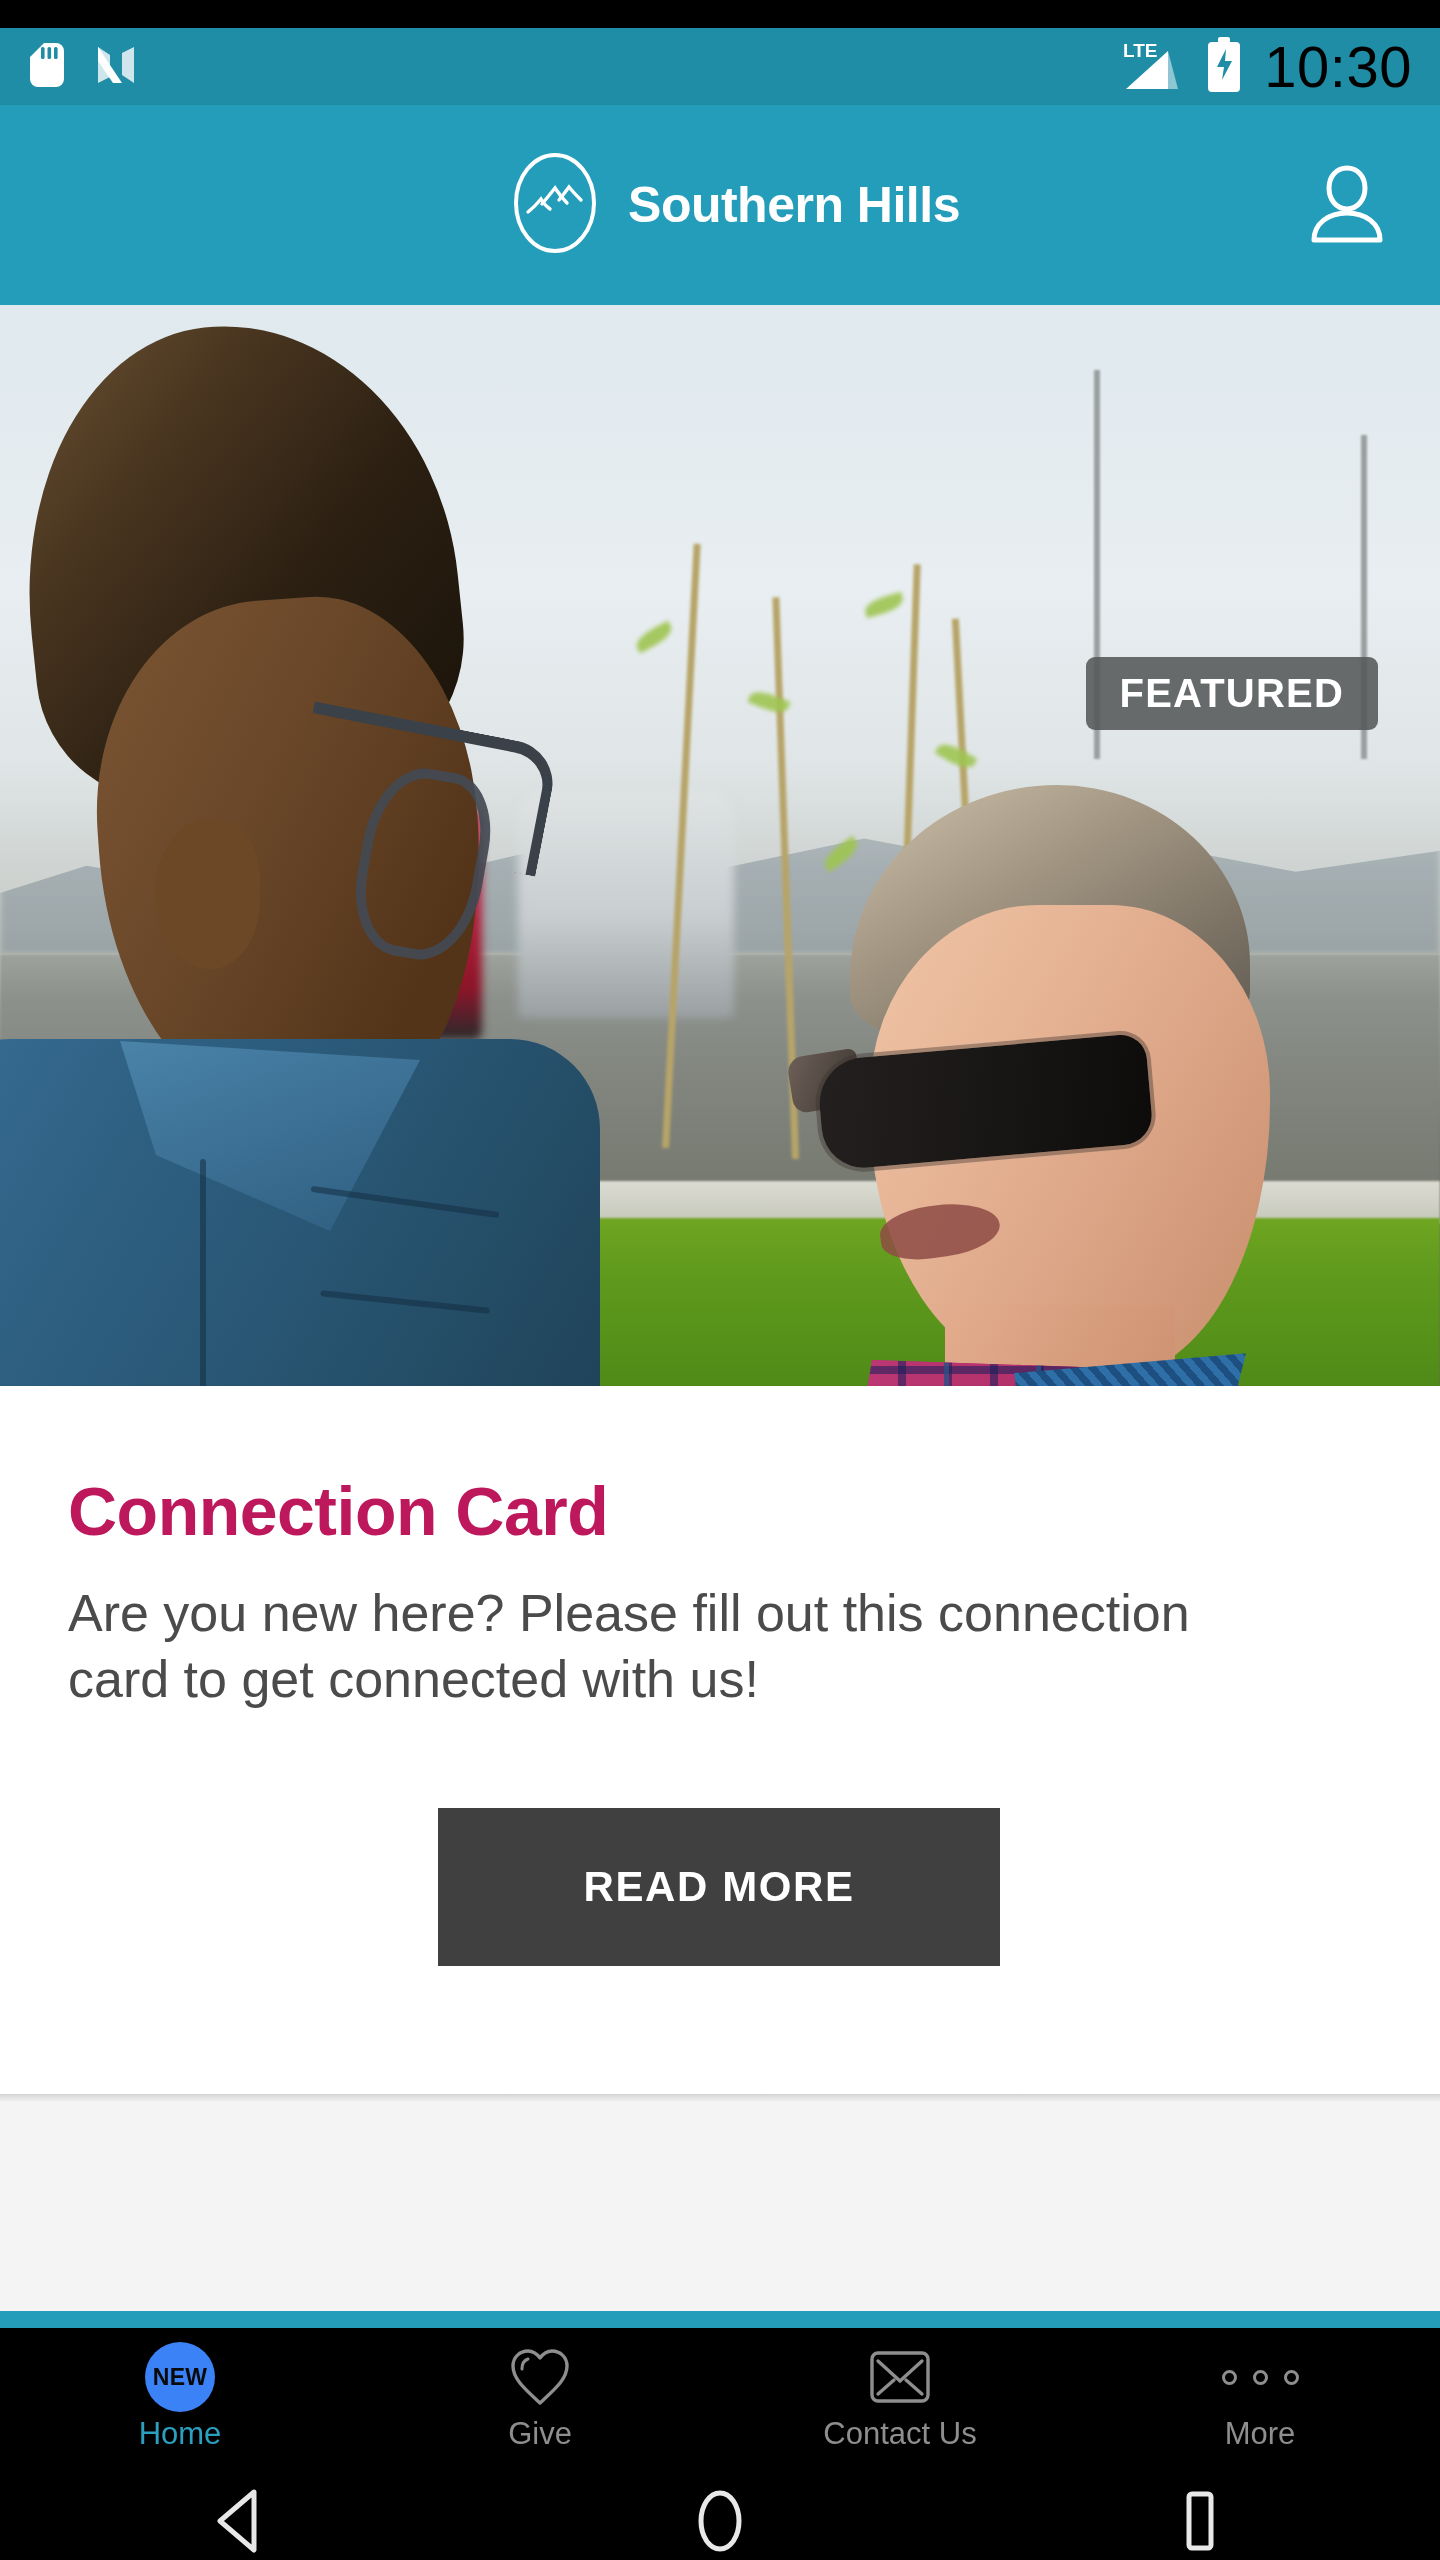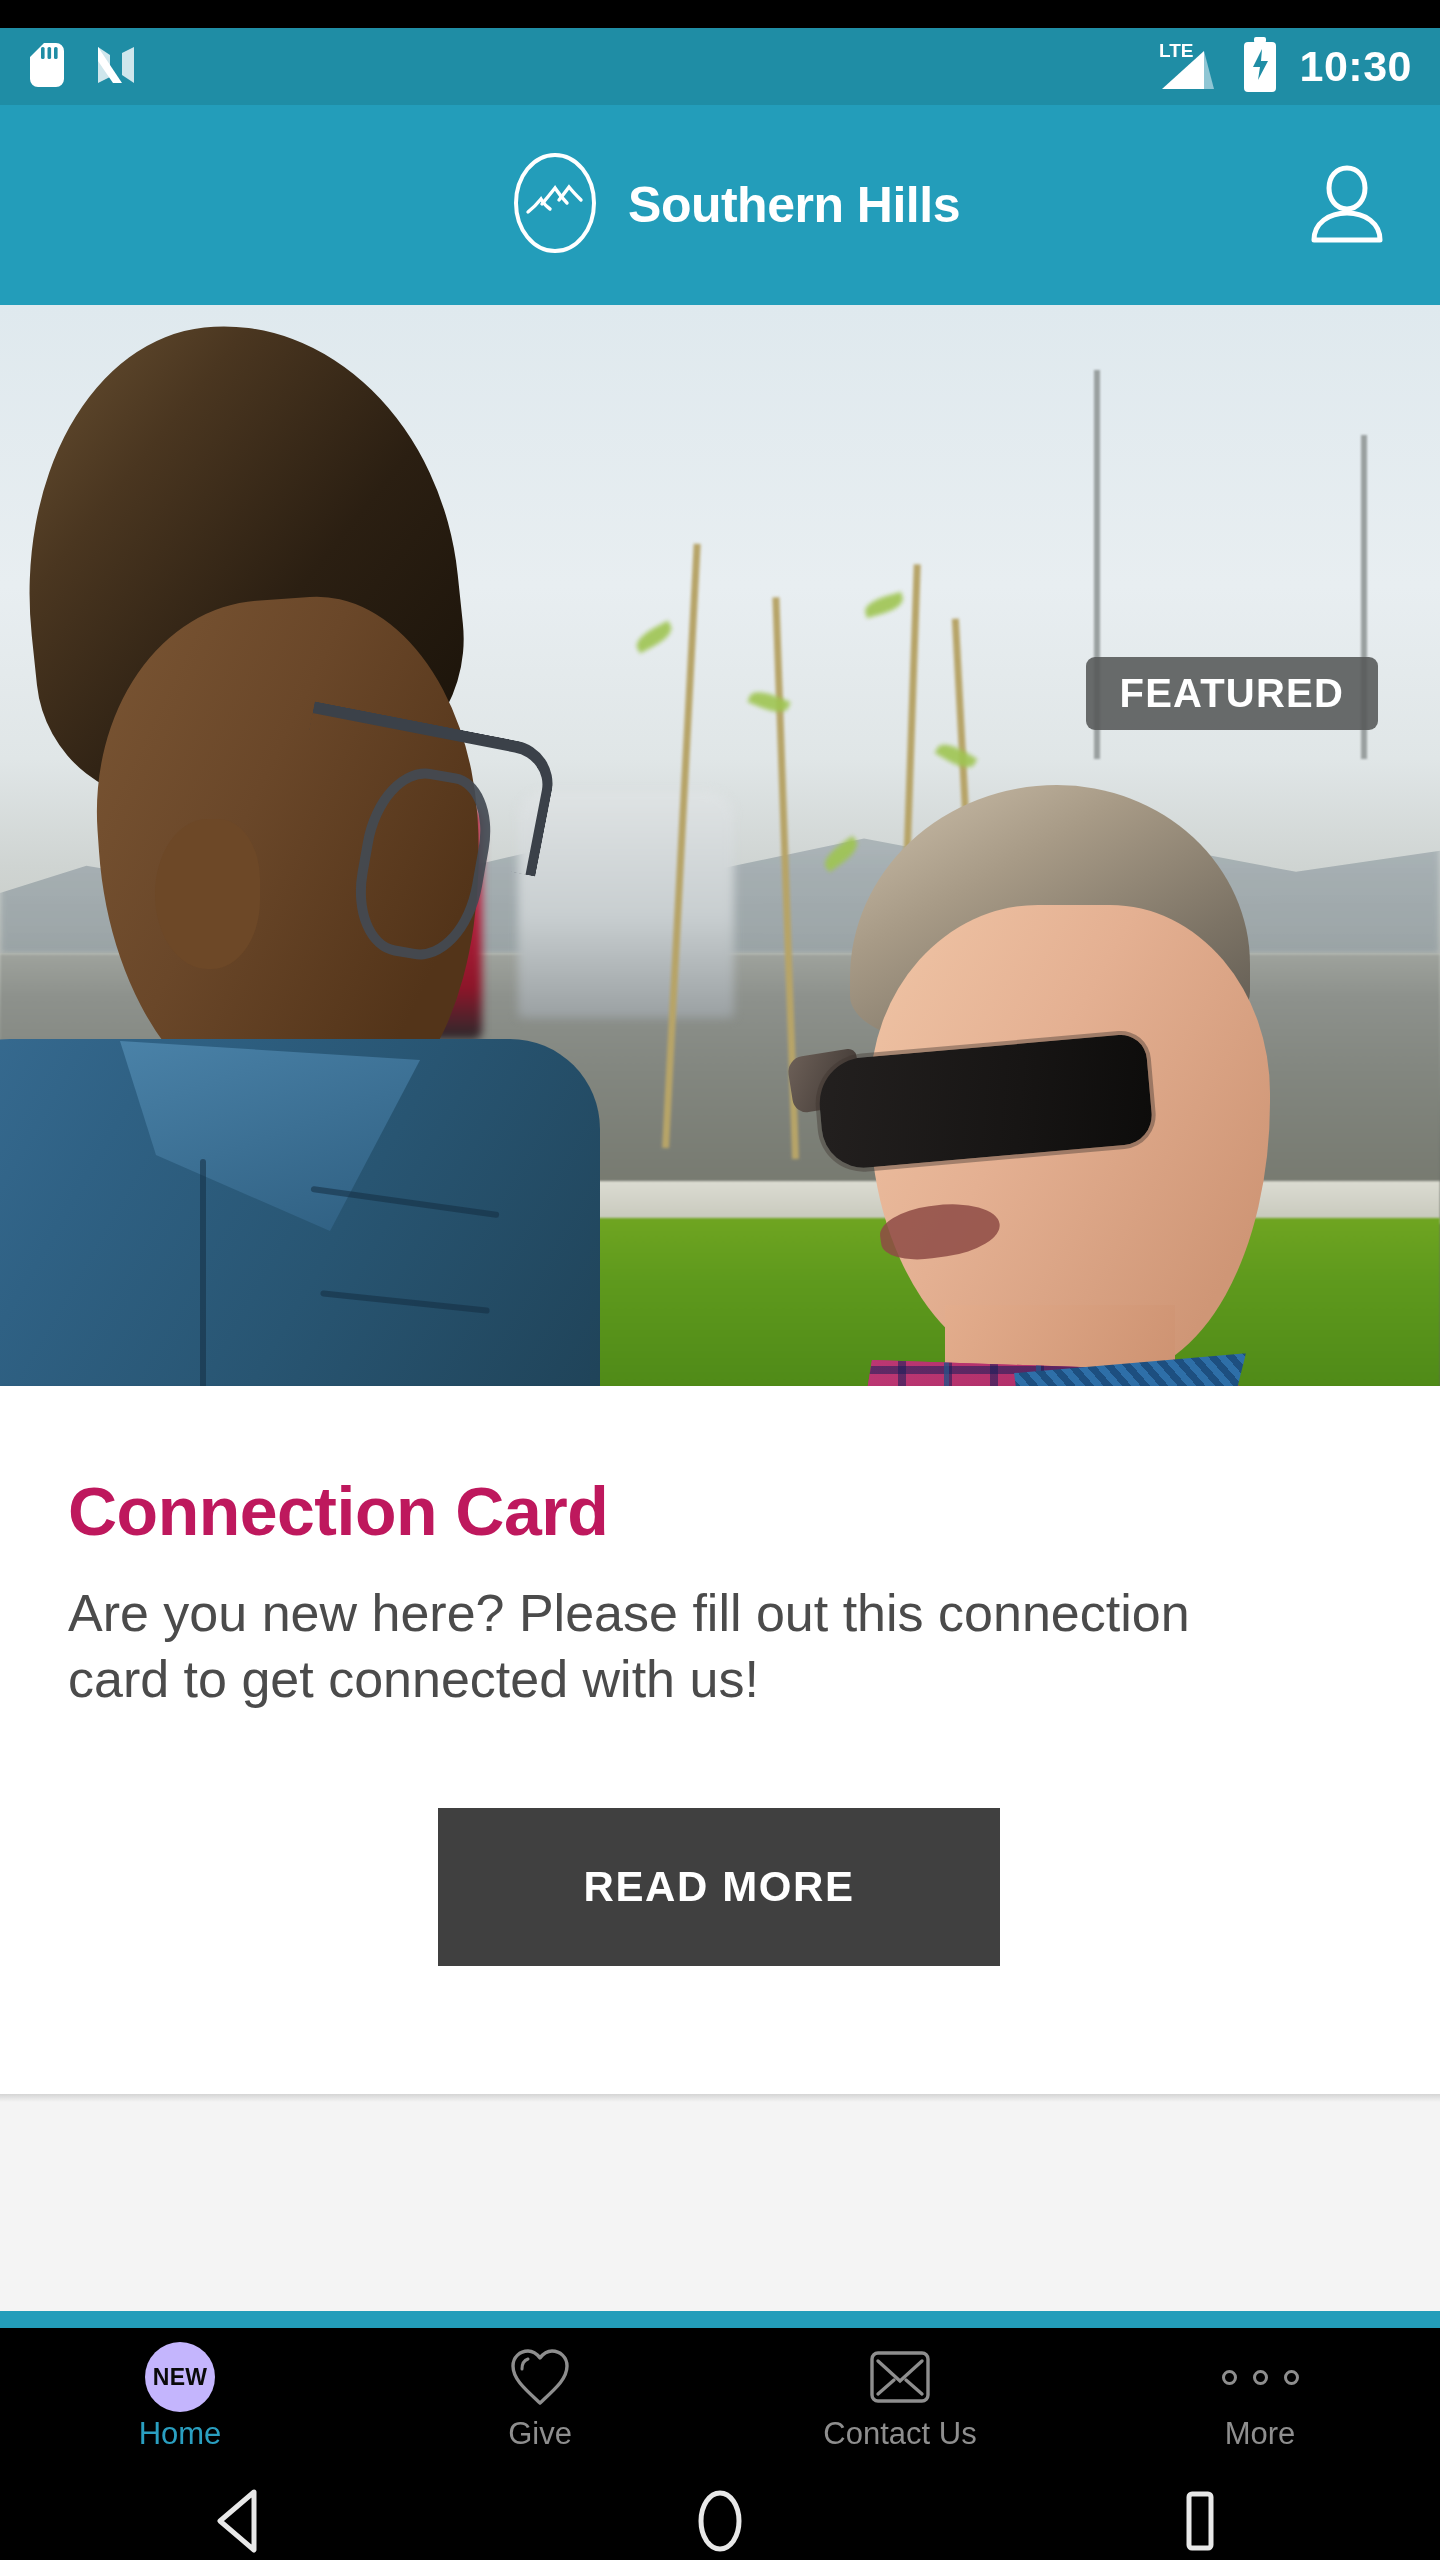--- a/index.html
+++ b/index.html
@@ -12,21 +12,21 @@
   #screen { position:relative; width:1440px; height:2560px; background:#f4f4f4; overflow:hidden;margin-top:28px; }
 
   
   .statusbar{
     position:absolute; top:0; left:0; width:1440px; height:77px;
     background:#1f8da5; display:flex; align-items:center;
     padding:0 28px 0 30px;
   }
   .sb-left{ display:flex; align-items:center; gap:30px; }
   .sb-right{ margin-left:auto; display:flex; align-items:center; gap:22px; }
-  .sb-time{ color:#ffffff; font-size:43px; letter-spacing:.5px; font-weight:700; }
+  .sb-time{ color:#000000; font-size:58px; letter-spacing:.5px; font-weight:400; }
 
   
   .appbar{
     position:absolute; top:77px; left:0; width:1440px; height:200px;
     background:#239dba; display:flex; align-items:center; justify-content:center;padding-left:32px;
   }
   .brand{ display:flex; align-items:center; gap:30px; }
   .brand-title{ color:#fff; font-size:50px; font-weight:700; letter-spacing:-.5px; }
   .profile-btn{
     position:absolute; right:38px; top:50%; transform:translateY(-50%);
@@ -208,21 +208,21 @@
     background:#000; display:flex;
   }
   .tab{
     flex:1; display:flex; flex-direction:column; align-items:center;
     justify-content:flex-start; padding-top:18px; gap:8px; cursor:pointer;
   }
   .tab-icon{ height:62px; display:flex; align-items:center; justify-content:center; }
   .tab-label{ font-size:31px; color:#8e8e8e; }
   .tab.active .tab-label{ color:#2a9fc0; }
   .new-badge{
-    width:70px; height:70px; border-radius:50%; background:#c4b5fd;
+    width:70px; height:70px; border-radius:50%; background:#3b82f6;
     display:flex; align-items:center; justify-content:center;
     font-size:23px; font-weight:700; color:#0a0a0a; letter-spacing:.3px;text-align:right;
   }
   .dots{ display:flex; gap:16px; align-items:center; }
   .dots i{ width:15px; height:15px; border:3px solid #8e8e8e; border-radius:50%; display:block; }
 
   
   .navbar{
     position:absolute; top:2430px; left:0; width:1440px; height:130px;
     background:#000; display:flex; align-items:center; justify-content:space-around;

